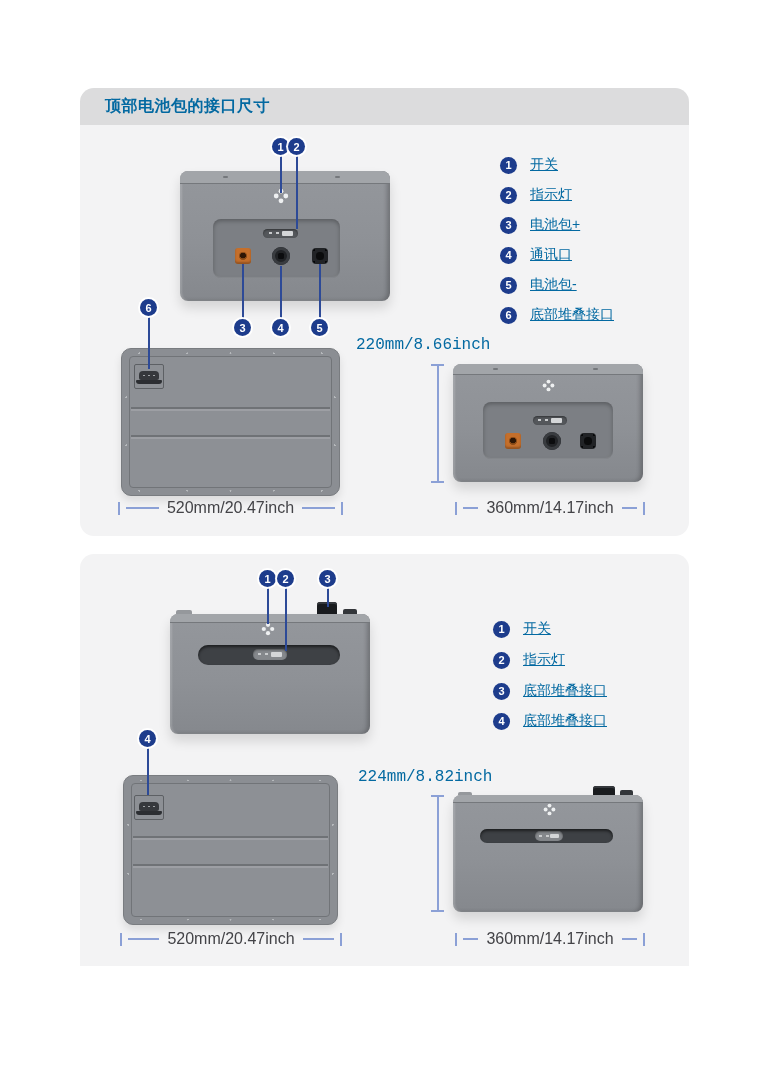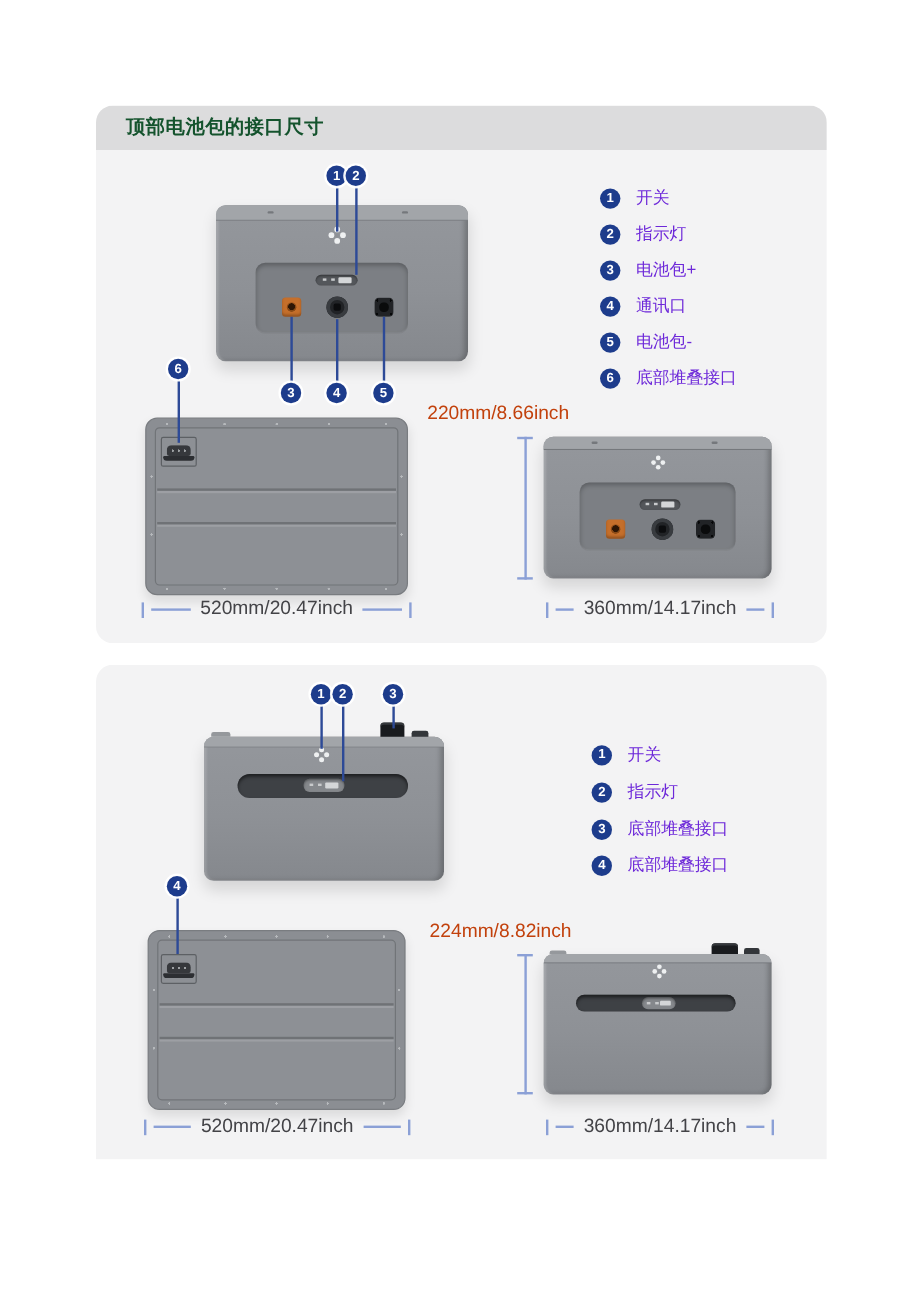--- a/index.html
+++ b/index.html
@@ -4,49 +4,49 @@
 <style>
   * { box-sizing: border-box; }
   html,body { margin:0; padding:0; }
   body {
     width:769px; height:1080px; position:relative; background:#ffffff;
     font-family:"Liberation Sans","DejaVu Sans",sans-serif;
     -webkit-font-smoothing:antialiased;
   }
   .card { position:absolute; width:609px; border-radius:14px; overflow:hidden; }
   .card-header { height:37px; background:#dcdcdd; display:flex; align-items:center; padding:0 25px; }
-  .card-title { font-size:16px; font-weight:bold; color:#14532d; letter-spacing:0.5px; }
+  .card-title { font-size:16px; font-weight:bold; color:#0369a1; letter-spacing:0.5px; }
   .card-body { position:relative; background:#f3f3f4; }
 
   
   .callout {
     position:absolute; width:17px; height:17px; border-radius:50%;
     background:#1d3c8c; color:#ffffff; font-size:11px; font-weight:bold;
     display:flex; align-items:center; justify-content:center;
     box-shadow:0 0 0 2px rgba(255,255,255,0.95); z-index:5;
   }
   .cline { position:absolute; width:2px; background:#2d4a97; z-index:4; }
 
   
   .legend-item { position:absolute; display:flex; align-items:center; gap:13px; }
   .legend-num {
     width:17px; height:17px; border-radius:50%; background:#1d3c8c; color:#fff;
     font-size:11px; font-weight:bold; display:flex; align-items:center; justify-content:center; flex:0 0 17px;
   }
-  .legend-label { font-size:14px; color:#6d28d9; }
+  .legend-label { font-size:14px; color:#0369a1;text-decoration:underline; }
 
   
   .dim-h { position:absolute; display:flex; align-items:center; gap:6px; color:#434347; font-size:16px; }
   .dline { flex:1; height:2px; background:#8ba0d6; }
   .tick-v { width:2px; height:13px; background:#8ba0d6; flex:0 0 2px; }
   .dim-text { white-space:nowrap; padding:0 2px; }
   .dim-v { position:absolute; width:13px; }
   .dim-v .vline { position:absolute; left:5.5px; top:0; bottom:0; width:2px; background:#8ba0d6; }
   .dim-v .tick-h { position:absolute; left:0; width:13px; height:2px; background:#8ba0d6; }
-  .dim-label { position:absolute; font-size:16px; color:#c2410c; white-space:nowrap; }
+  .dim-label { position:absolute; font-size:16px; color:#0369a1; white-space:nowrap;font-family:Liberation Mono, monospace; }
 
   
   .pack-front {
     position:absolute; border-radius:8px;
     background:linear-gradient(180deg,#94979c 0%,#8e9196 55%,#85888d 100%);
     box-shadow:inset 2px 0 2px rgba(255,255,255,0.18), inset -3px 0 4px rgba(0,0,0,0.22), 0 7px 12px rgba(0,0,0,0.13);
   }
   .pack-top { position:absolute; top:0; left:0; right:0; height:13px; background:#a2a5a9; border-radius:8px 8px 0 0; border-bottom:1px solid #75787c; }
   .pack-top.thin { height:9px; }
   .screw { position:absolute; width:5px; height:2px; background:#75787c; border-radius:1px; }

